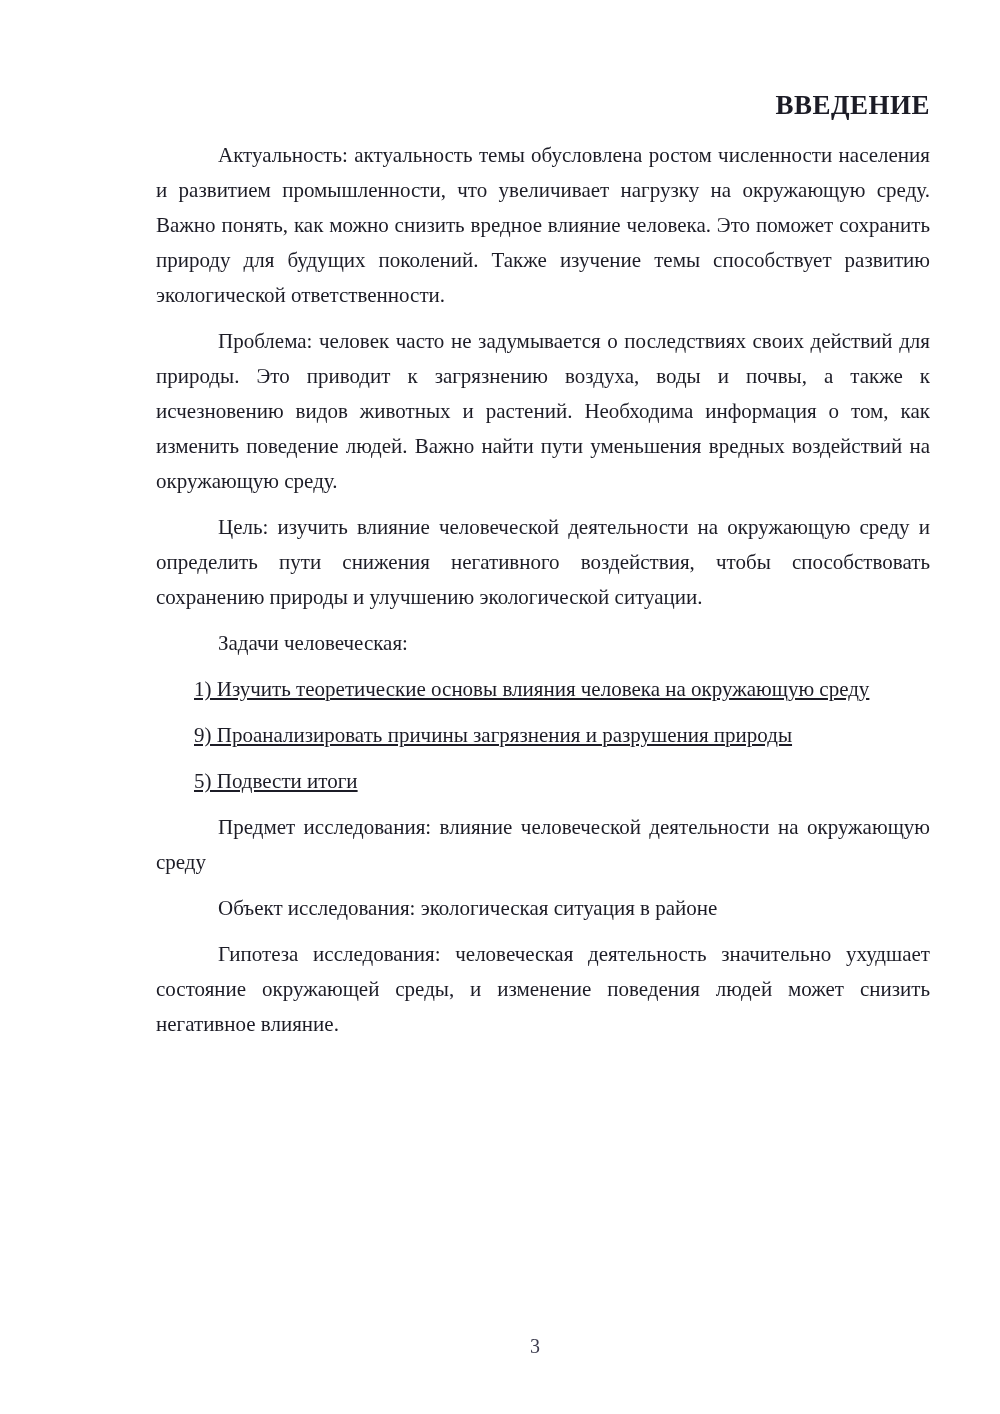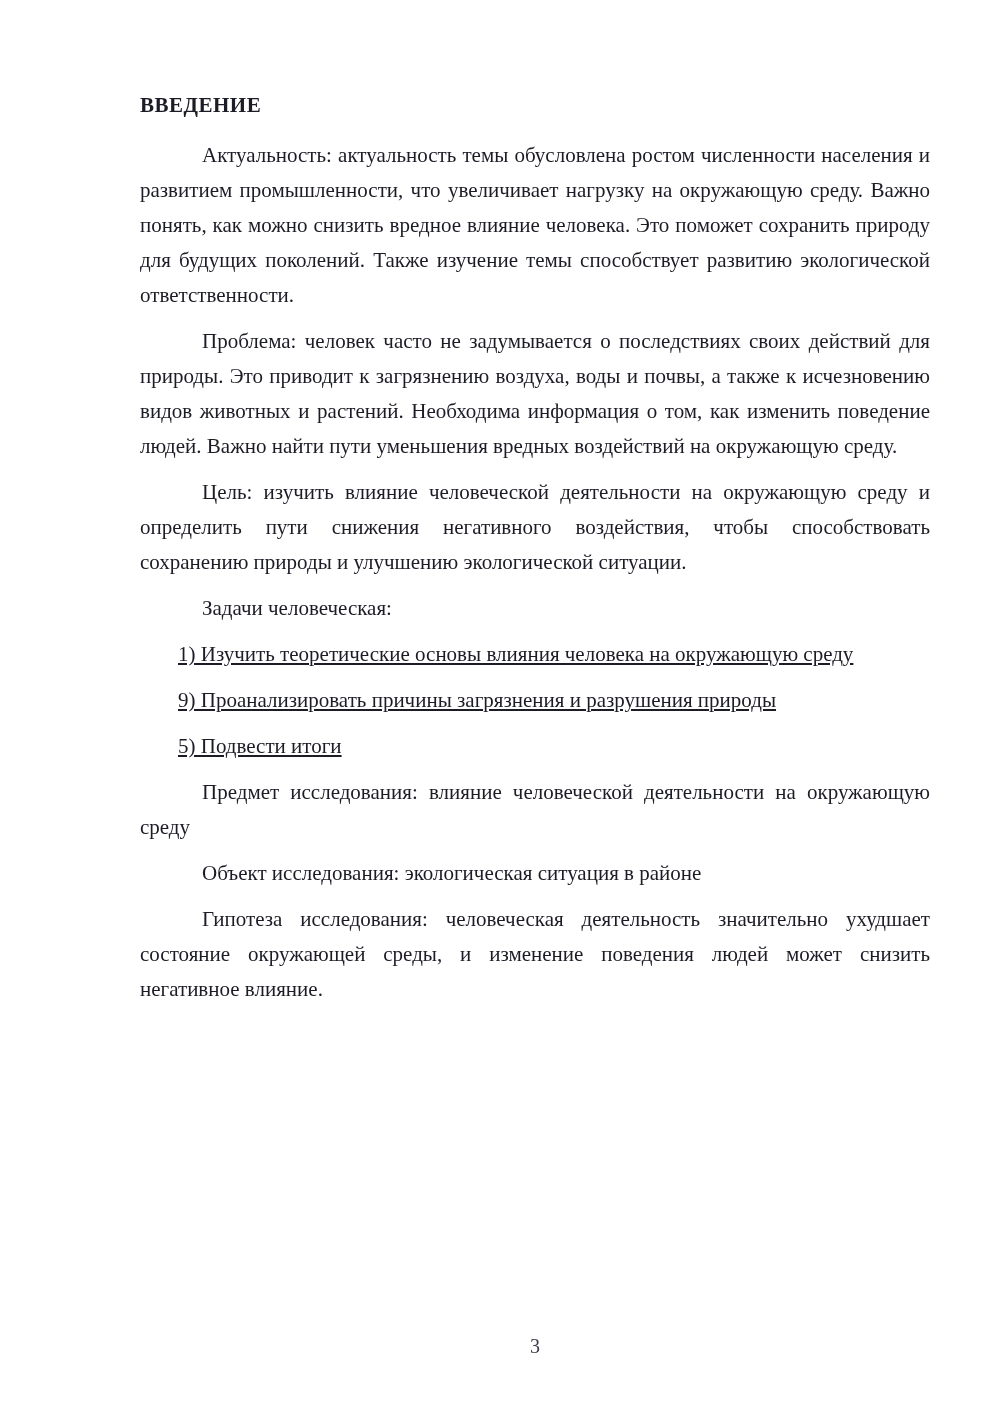--- a/index.html
+++ b/index.html
@@ -17,28 +17,28 @@
     position: relative;
     box-sizing: border-box;
     width: 1000px;
     height: 1414px;
     background: #ffffff;
     padding: 90px 70px 40px 140px;
     overflow: hidden;
   }
   .doc-title {
     margin: 0 0 18px 0;
-    text-align: left;
-    font-size: 21px;
+    text-align: right;
+    font-size: 27px;
     font-weight: bold;
     letter-spacing: 0.5px;
     line-height: 30px;
   }
   .para, .list-item {
-    margin: 0 0 11px 0;
+    margin: 0 0 11px 16px;
     font-size: 21px;
     line-height: 35px;
     text-align: justify;
     text-justify: inter-word;
   }
   .para {
     text-indent: 62px;
   }
   .list-item {
     text-indent: 38px;

